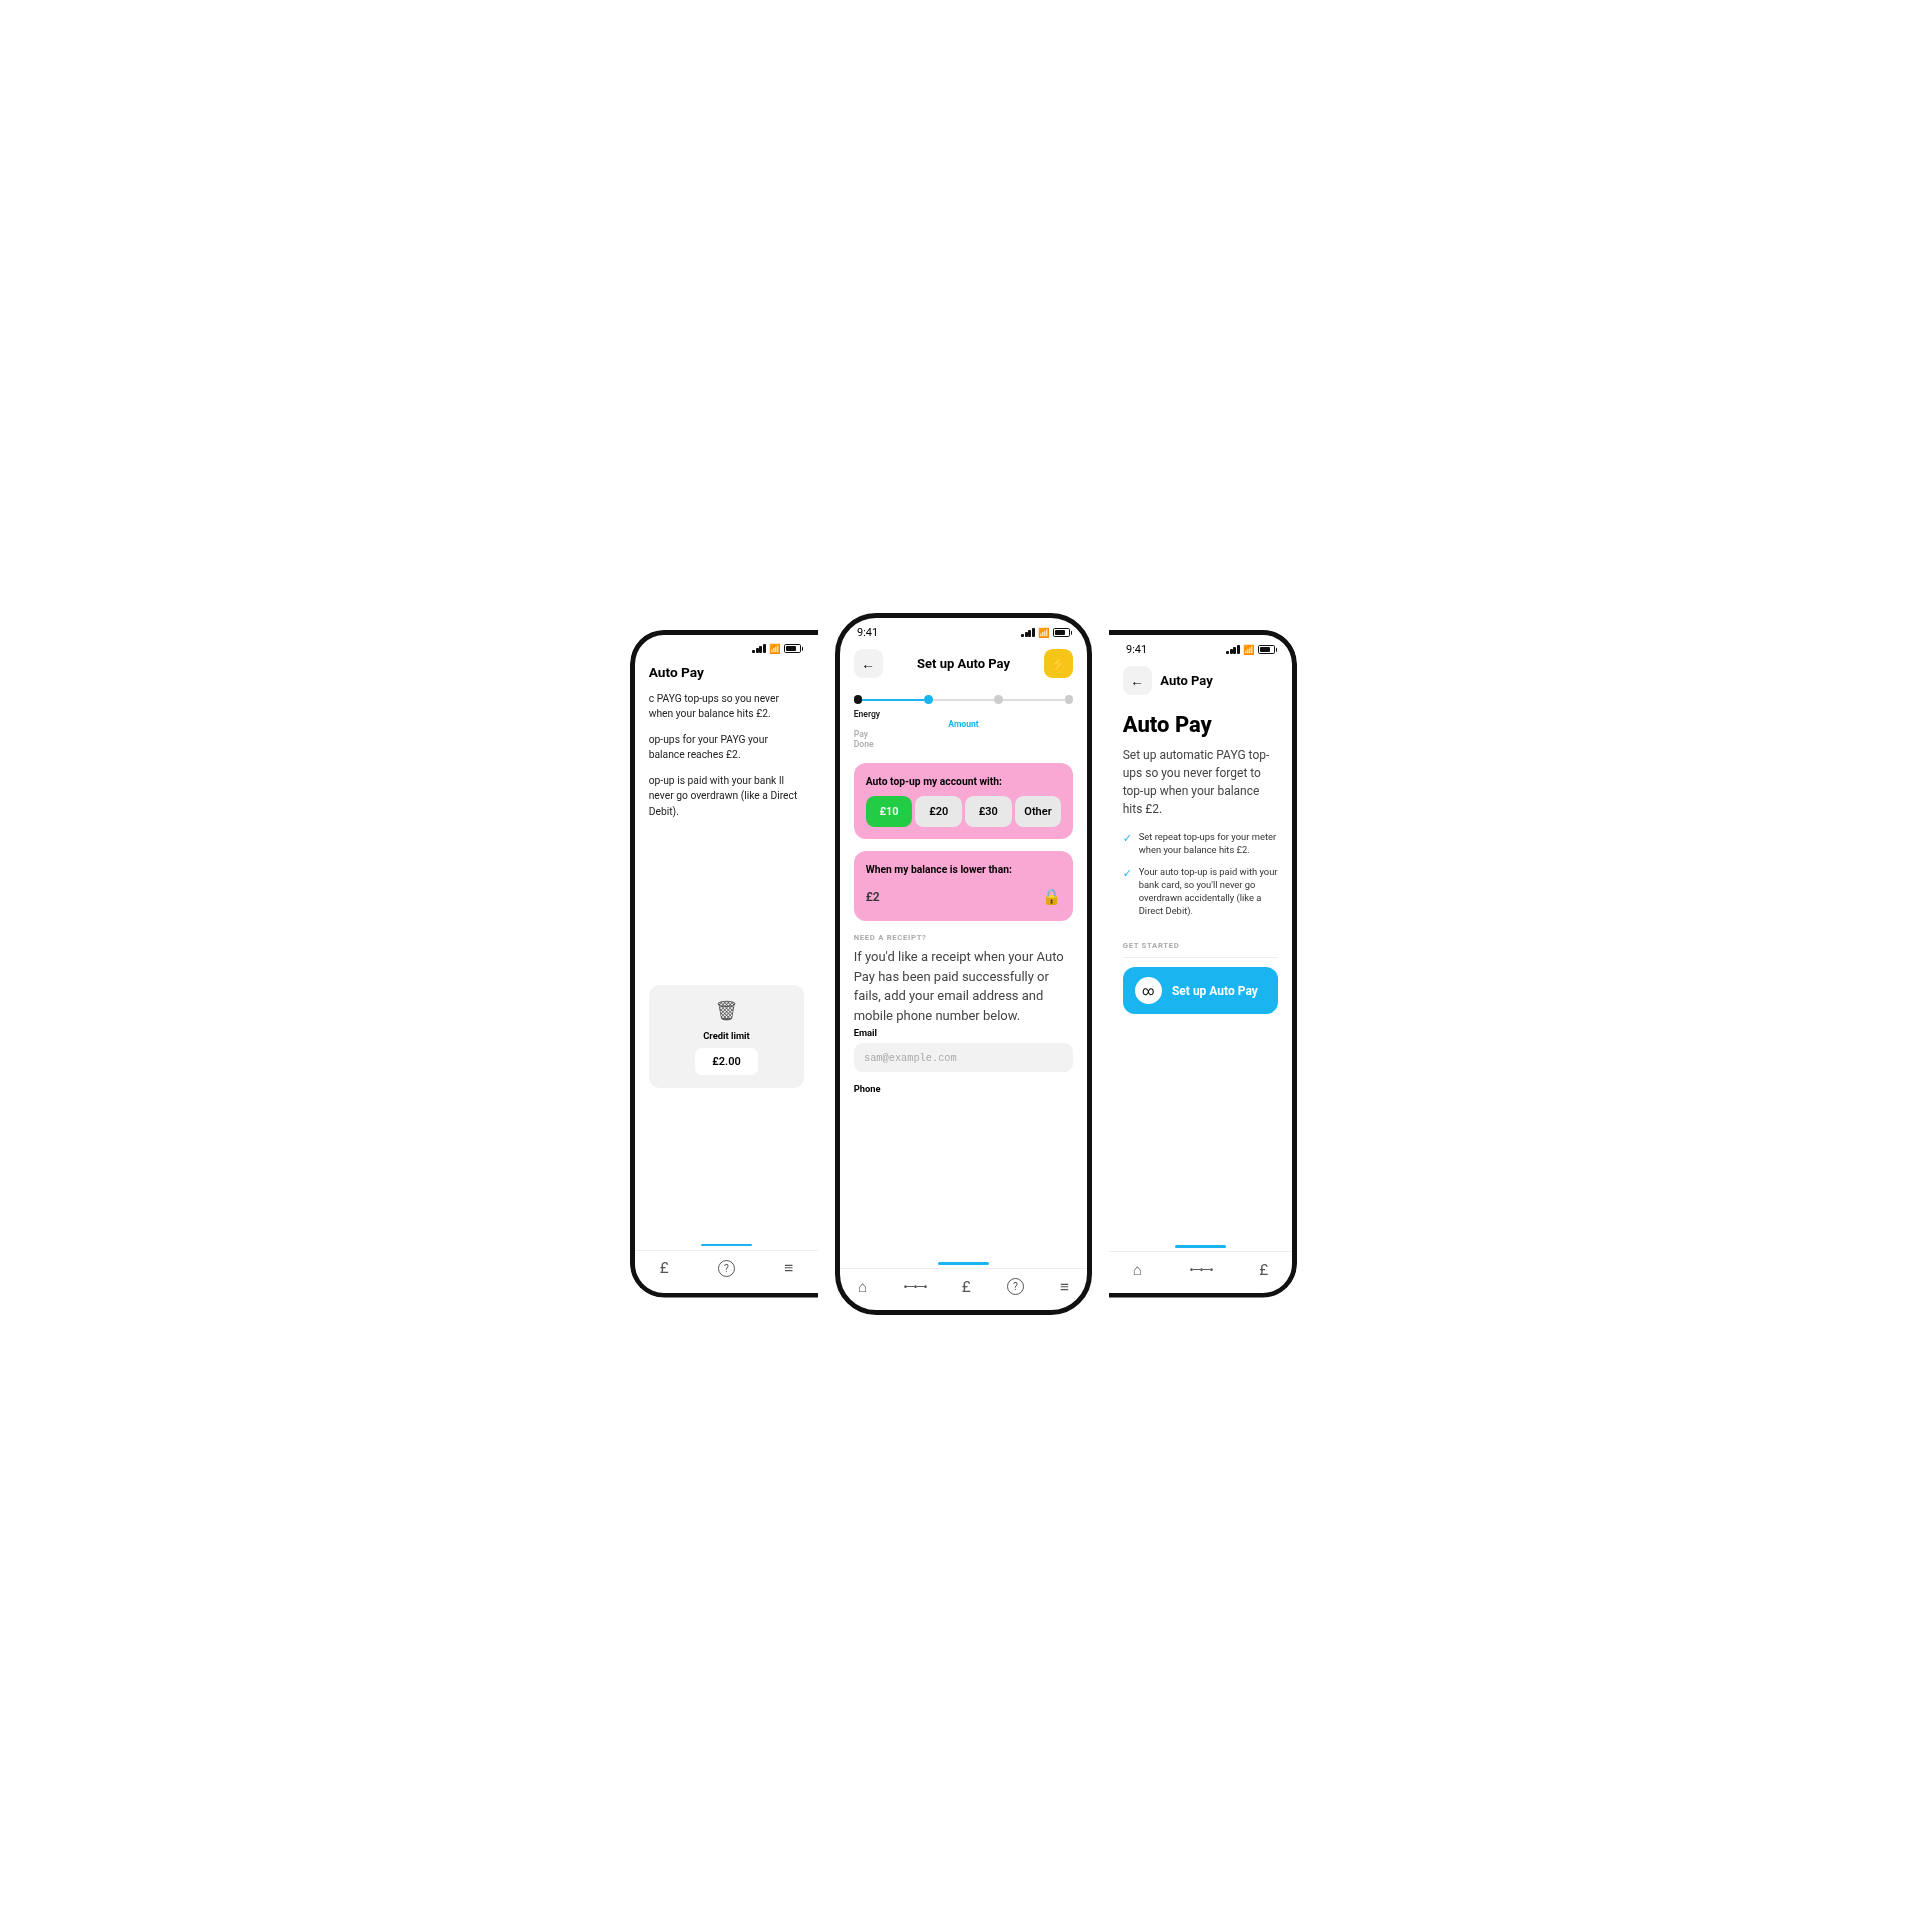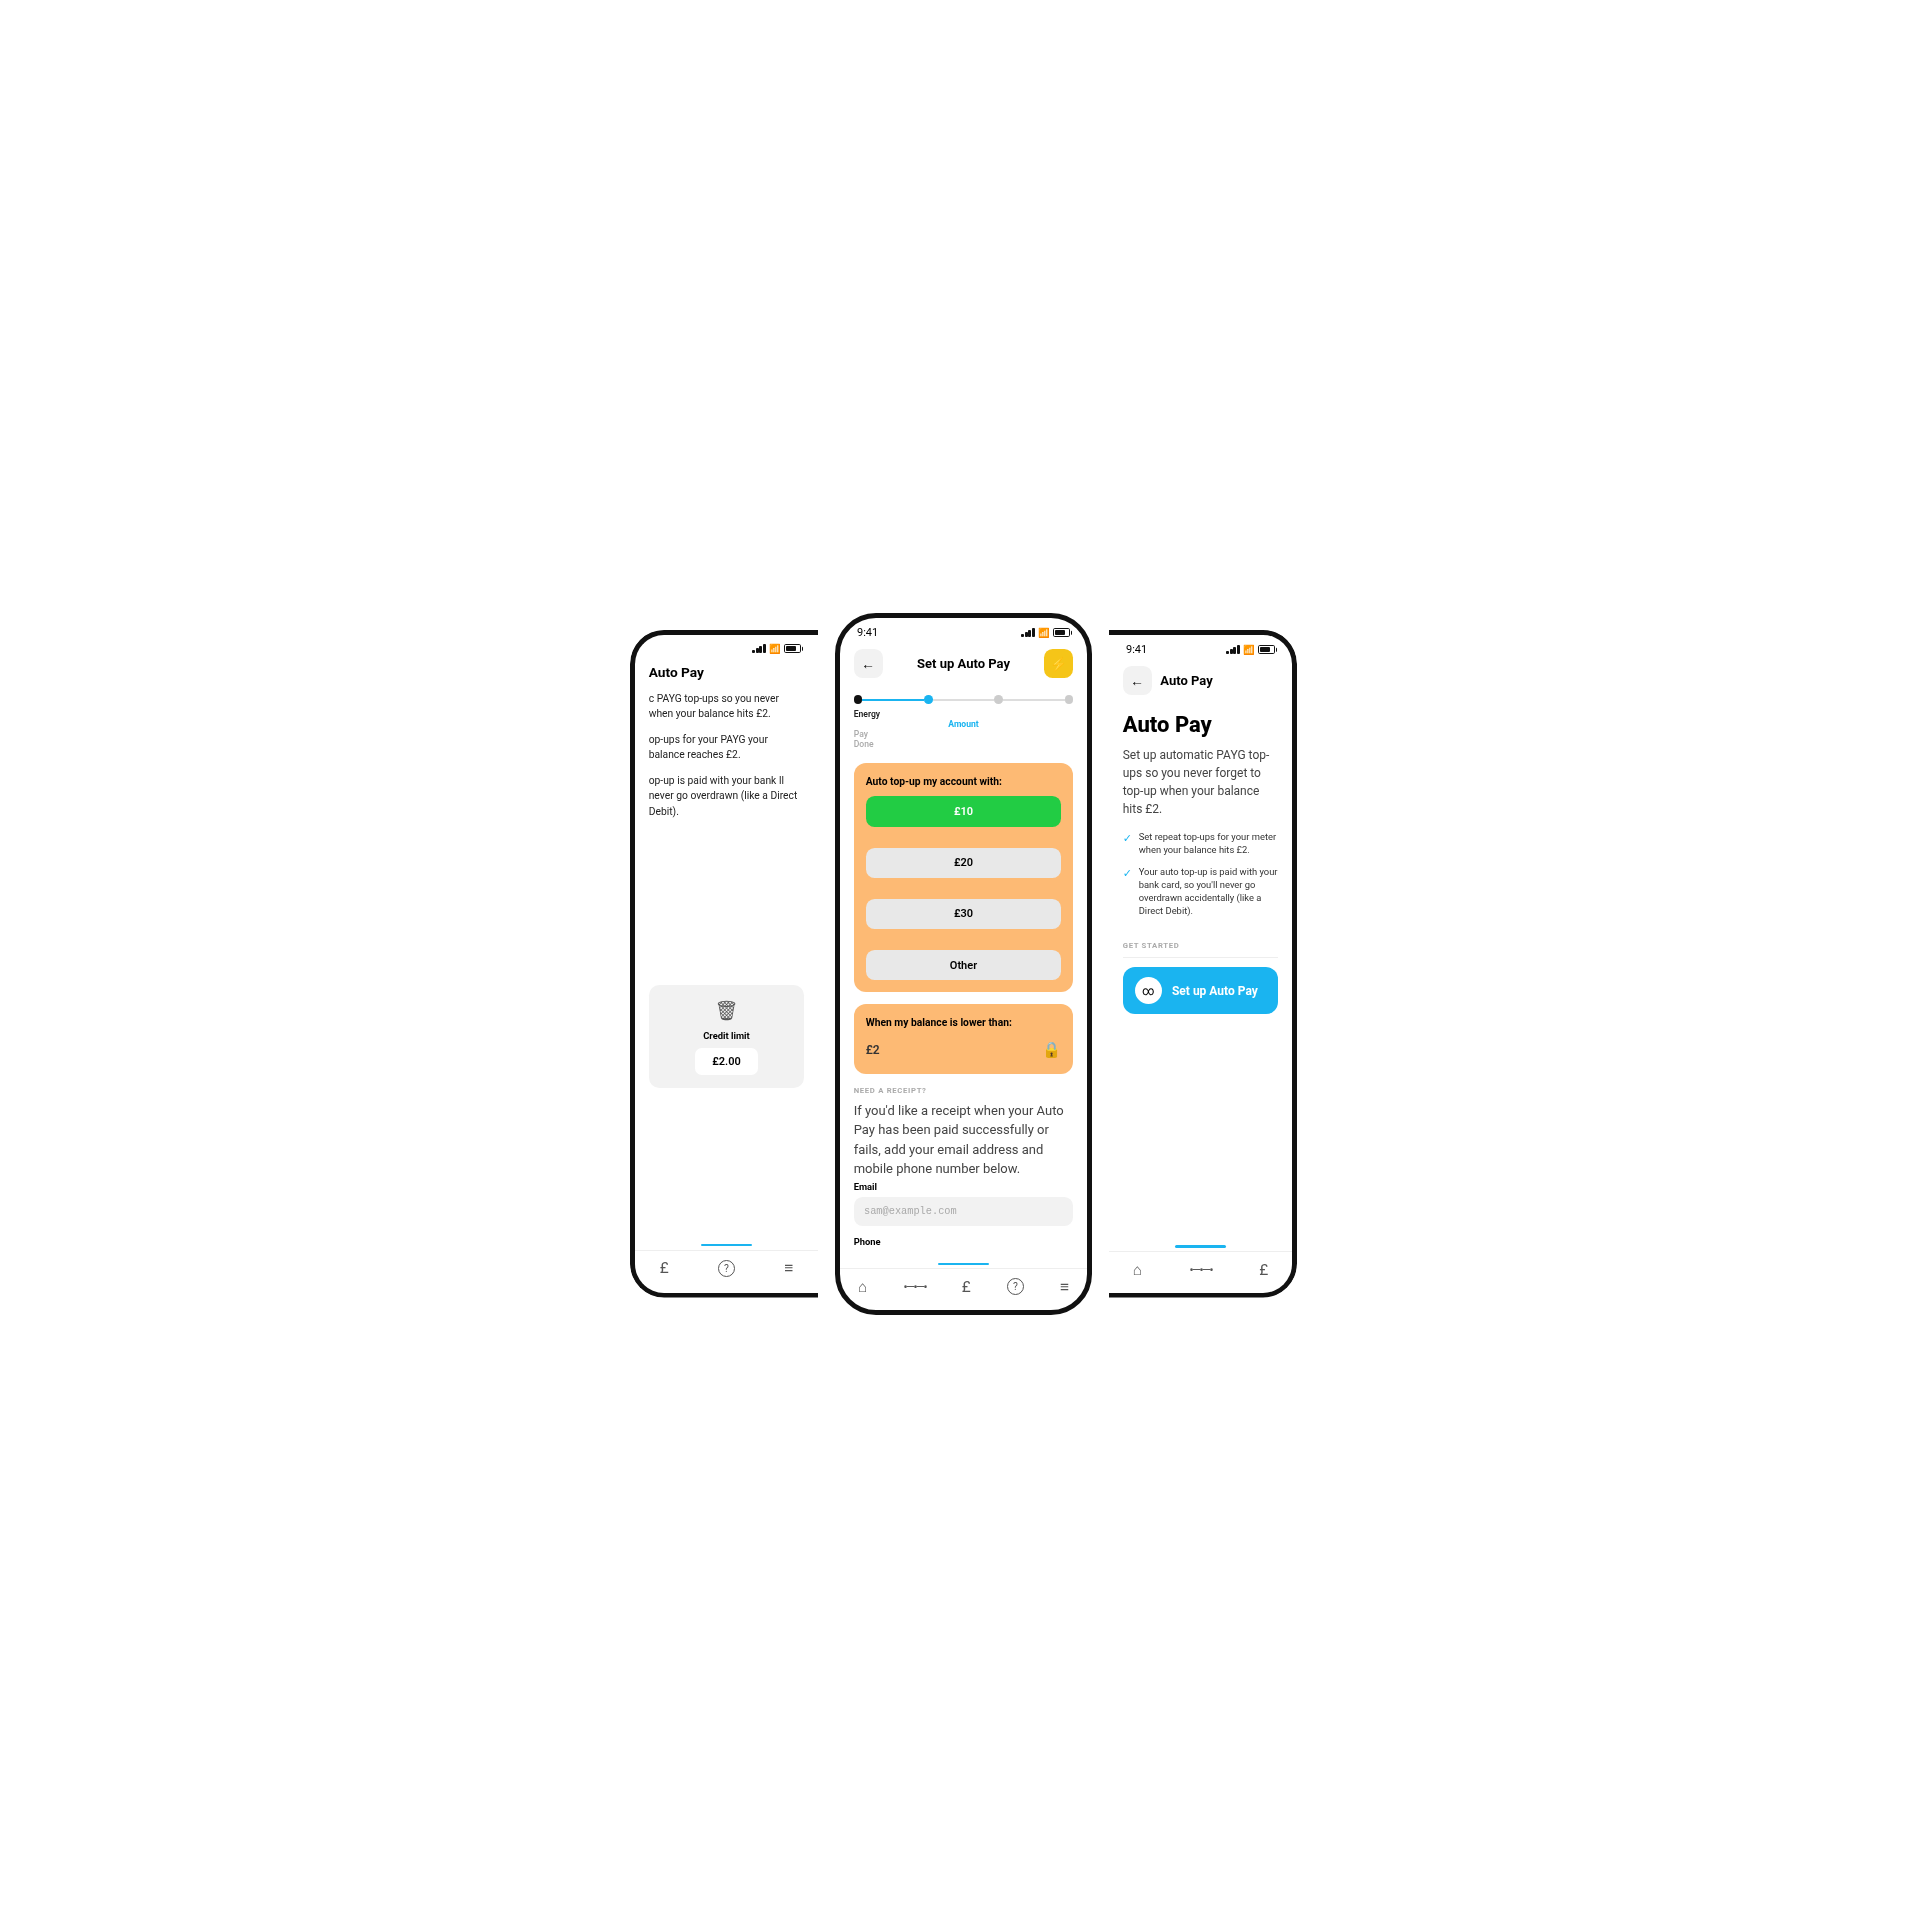--- a/index.html
+++ b/index.html
@@ -222,33 +222,32 @@
     .step-label {
       font-size: 8.6px;
       color: #aaa;
       font-weight: 500;
     }
     .step-label.active { color: #1ab4f0; font-weight: 700; text-align: center; }
     .step-label.done { color: #222; font-weight: 600; }
     
     .card {
       margin: 0 13.7px 12px;
-      background: #fdba74;
+      background: #f9a8d4;
       border-radius: 12px;
       padding: 12px 12px;
     }
     .card-title {
       font-size: 10.3px;
       font-weight: 700;
       margin-bottom: 8.6px;
     }
     .amount-options {
       display: flex;
-      gap: 21px;
-      flex-direction: column;
+      gap: 3px;
     }
     .amount-btn {
       flex: 1;
       padding: 8.6px 0;
       border-radius: 8.6px;
       background: #e8e8e8;
       text-align: center;
       font-size: 11px;
       font-weight: 600;
       cursor: pointer;

